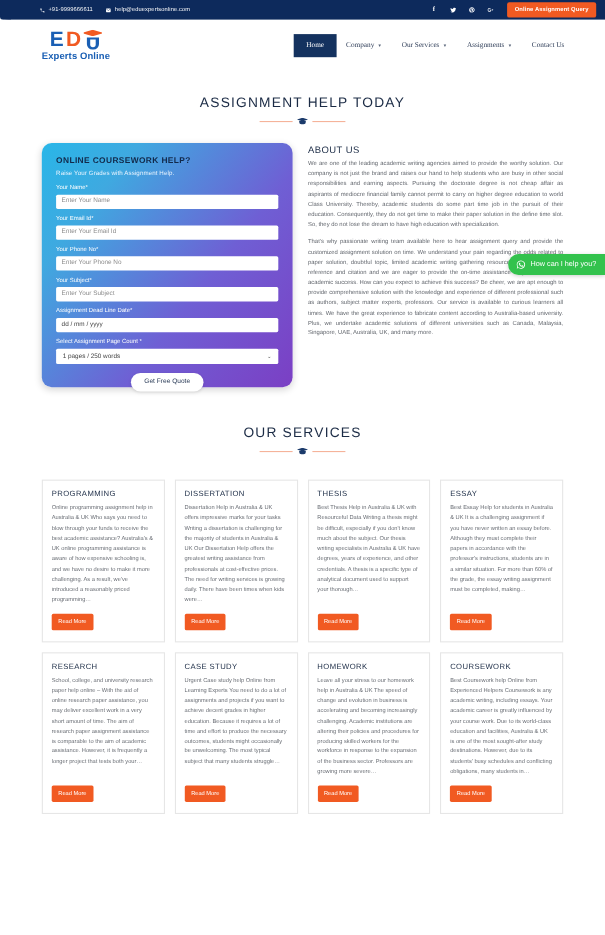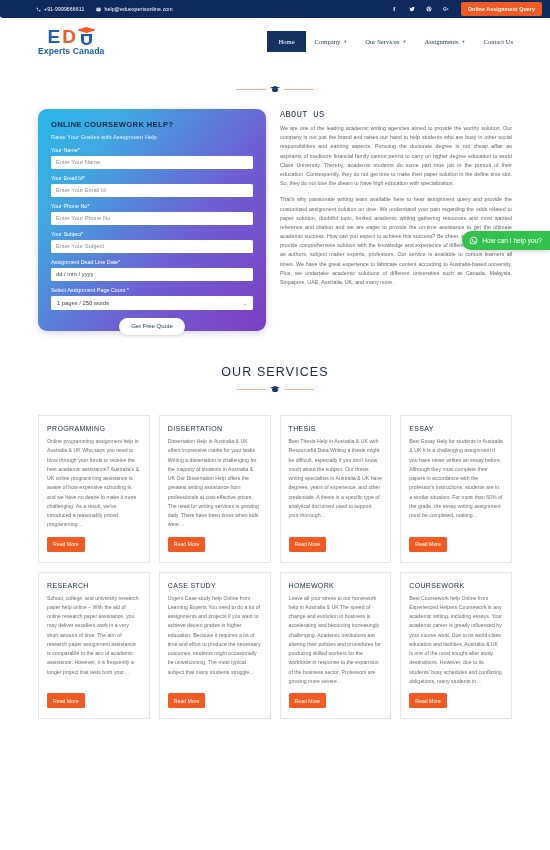--- a/index.html
+++ b/index.html
@@ -142,21 +142,21 @@
   .quote-btn {
     background: #ffffff; color: #2b3c58; border: none;
     font-size: 6px; padding: 5.5px 12px; border-radius: 11px;
     cursor: pointer; font-family: "Liberation Sans", sans-serif;
     box-shadow: 0 1px 3px rgba(0,0,0,.12);
   }
 
   .about { flex: 1; padding-top: 1px; }
   .about-title {
     color: #1b2b45; font-size: 8.6px; letter-spacing: .4px;
-    margin-bottom: 4px; font-weight: normal; font-family: Liberation Mono, monospace;
+    margin-bottom: 4px; font-weight: normal;
   }
   .about p {
     color: #63676e; font-size: 5.35px; line-height: 1.72;
     text-align: justify; margin-bottom: 7px;
   }
 
   
   .wa {
     position: absolute; right: 0px; top: 231px;
     background: #33c24d; color: #fff;
@@ -228,21 +228,21 @@
 <div class="header">
   <div class="logo">
     <div class="logo-row">
       <span class="logo-e">E</span>
       <span class="logo-d">D</span>
       <span class="logo-cap">
         <span class="mortar"></span>
           <span class="cup"></span>
       </span>
     </div>
-    <div class="logo-sub">Experts Canada</div>
+    <div class="logo-sub">Experts Online</div>
   </div>
   <div class="nav">
     <div class="nav-item active">
         <span>Home</span>
       </div>
     <div class="nav-item">
         <span>Company</span>
         <span class="caret">▼</span>
       </div>
     <div class="nav-item">
@@ -253,20 +253,21 @@
         <span>Assignments</span>
         <span class="caret">▼</span>
       </div>
     <div class="nav-item">
         <span>Contact Us</span>
       </div>
   </div>
 </div>
 
 <div style="margin-top:22px">
+  <div class="sec-title">ASSIGNMENT HELP TODAY</div>
   <div class="divider">
     <span class="bar"></span>
     <span class="cap-ic"></span>
     <span class="bar"></span>
   </div>
 
   <div class="hero">
 
     <div class="form-card">
       <div class="form-title">ONLINE COURSEWORK HELP?</div>

